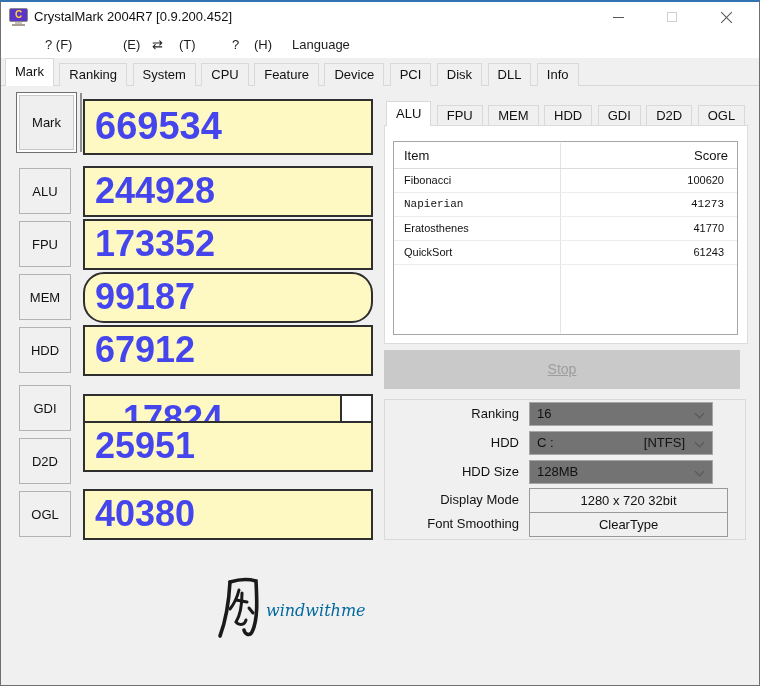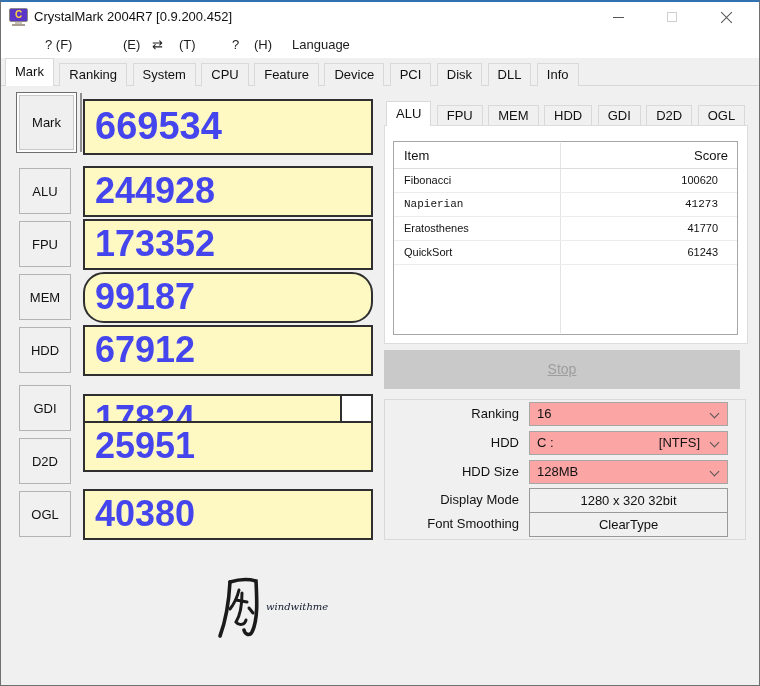--- a/index.html
+++ b/index.html
@@ -39,55 +39,55 @@
   .bench-btn { position:absolute; left:18px; width:52px; height:46px; background:#f0f0f0; border:1px solid #b3b3b3;
     font-size:13px; color:#111; display:flex; align-items:center; justify-content:center; }
   .mark-btn { position:absolute; left:15px; top:90px; width:61px; height:61px; border:1px solid #6e6e6e; background:#fdfdfd; padding:2px; }
   .mark-btn .face { width:100%; height:100%; background:#efefef; border:1px solid #c9c9c9; display:flex; align-items:center; justify-content:center; font-size:13px; color:#111; }
   .artifact-line { position:absolute; left:79px; top:91px; height:59px; border-left:2px solid #8f8f8f; }
   
   .score-box { position:absolute; left:82px; width:290px; height:51px; background:#fef9c3; border:2px solid #2f2f2f; overflow:hidden; }
   .score-val { display:block; padding-left:10px; font-size:36px; font-weight:bold; color:#4545ee; line-height:46px; letter-spacing:0px; }
   .sb-mark { top:97px; height:56px; } .sb-mark .score-val { line-height:51px; font-size:38px; }
   .sb-alu { top:164px; } .sb-fpu { top:217px; } .sb-mem { top:270px;border-radius:21px; } .sb-hdd { top:323px; }
-  .sb-gdi { top:392px; } .sb-d2d { top:419px; } .sb-ogl { top:487px; }
+  .sb-gdi { top:392px;padding-left:28px; } .sb-d2d { top:419px; } .sb-ogl { top:487px; }
   .gdi-remainder { position:absolute; right:0; top:0; bottom:0; width:31px; background:#ffffff; border-left:2px solid #2f2f2f; }
   
   .detail-tabs { position:absolute; left:385px; top:99px; height:25px; white-space:nowrap; }
   .dtab { position:relative; display:inline-block; height:21px; line-height:20px; margin-top:4px; padding:0 9px;
     background:#f0f0f0; border:1px solid #d9d9d9; border-bottom:none; font-size:13px; color:#111; vertical-align:bottom; margin-right:1px; }
   .dtab.active { height:25px; line-height:23px; margin-top:0; background:#ffffff; z-index:3; }
   .detail-page { position:absolute; left:383px; top:123px; width:364px; height:219px; background:#ffffff; border:1px solid #dcdcdc; z-index:1; }
   .detail-table { position:absolute; left:392px; top:139px; width:345px; height:194px; background:#ffffff; border:1px solid #a6a6a6; z-index:2; }
   .dt-vline { position:absolute; left:166px; top:1px; bottom:1px; border-left:1px solid #e4e4e4; }
   .dt-header { position:absolute; left:0; right:0; top:0; height:27px; line-height:27px; font-size:13px; color:#111; border-bottom:1px solid #dcdcdc; }
   .dt-header .h-item { position:absolute; left:10px; }
   .dt-header .h-score { position:absolute; right:9px; }
   .dt-row { position:absolute; left:0; right:0; height:24px; line-height:23px; font-size:11px; color:#111; border-bottom:1px solid #ececec; }
   .dt-row .c-item { position:absolute; left:10px; }
-  .dt-row .c-score { position:absolute; right:19px; }
+  .dt-row .c-score { position:absolute; right:13px; }
   .r0{top:27px;} .r1{top:51px;font-family:Liberation Mono, monospace;} .r2{top:75px;} .r3{top:99px;}
   
   .stop-btn { position:absolute; left:383px; top:348px; width:356px; height:39px; background:#c9c9c9;
     color:#9d9d9d; font-size:14px; text-align:center; line-height:39px;text-decoration:underline; }
   .group-box { position:absolute; left:383px; top:397px; width:362px; height:141px; border:1px solid #d9d9d9; }
   .form-label { position:absolute; left:380px; width:138px; text-align:right; font-size:13px; color:#111; line-height:24px; }
   .lb-threads{top:400px;} .lb-hdd{top:429px;} .lb-hddsize{top:458px;} .lb-display{top:486px;} .lb-font{top:510px;}
-  .combo { position:absolute; left:528px; width:199px; height:24px; background:#fca5a5; border:1px solid #a6a6a6;
+  .combo { position:absolute; left:528px; width:184px; height:24px; background:#737373; border:1px solid #a6a6a6;
     font-size:13px; color:#111; line-height:22px; padding-left:7px; }
   .cb-threads{top:400px;} .cb-hdd{top:429px;} .cb-hddsize{top:458px;}
   .chev { position:absolute; right:9px; top:7px; width:7px; height:7px; border-left:1px solid #555; border-bottom:1px solid #555; transform:rotate(-45deg); }
   .combo .extra { position:absolute; right:27px; top:0; }
   .static-box { position:absolute; left:528px; width:199px; height:25px; background:#f0f0f0; border:1px solid #999;
     font-size:13px; color:#111; text-align:center; line-height:23px; }
   .st-display{top:486px;} .st-font{top:510px;}
   
   .logo { position:absolute; left:215px; top:573px; width:140px; height:70px; }
   .logo svg { position:absolute; left:0; top:0; }
-  .logo-text { position:absolute; left:50px; top:26px; font-family:"DejaVu Serif", serif; font-style:italic; font-size:10px; color:#0f172a; }
+  .logo-text { position:absolute; left:50px; top:26px; font-family:"DejaVu Serif", serif; font-style:italic; font-size:16px; color:#0369a1; }
 </style>
 </head>
 <body>
 
 <div class="window">
 
   <div class="titlebar">
     <div class="app-icon">
       <div class="screen">C</div>
       <div class="stand"></div>
@@ -219,21 +219,21 @@
     <span class="chev"></span>
   </div>
 
   <span class="form-label lb-hddsize">HDD Size</span>
   <div class="combo cb-hddsize">
     <span>128MB</span>
     <span class="chev"></span>
   </div>
 
   <span class="form-label lb-display">Display Mode</span>
-  <div class="static-box st-display">1280 x 320 32bit</div>
+  <div class="static-box st-display">1280 x 720 32bit</div>
 
   <span class="form-label lb-font">Font Smoothing</span>
   <div class="static-box st-font">ClearType</div>
 
   <div class="logo">
     <svg width="52" height="68" viewBox="0 0 52 66">
       <g fill="none" stroke="#1a1a1a" stroke-linecap="round">
         <path d="M14,6 C13,24 10,44 4,60" stroke-width="3.6"></path>
         <path d="M14,6 C24,3 33,3 40,5 C41,24 42,44 36,56 C34,60 29,59 28,54" stroke-width="3.6"></path>
         <path d="M23,14 C21,22 18,28 14,33" stroke-width="3"></path>

